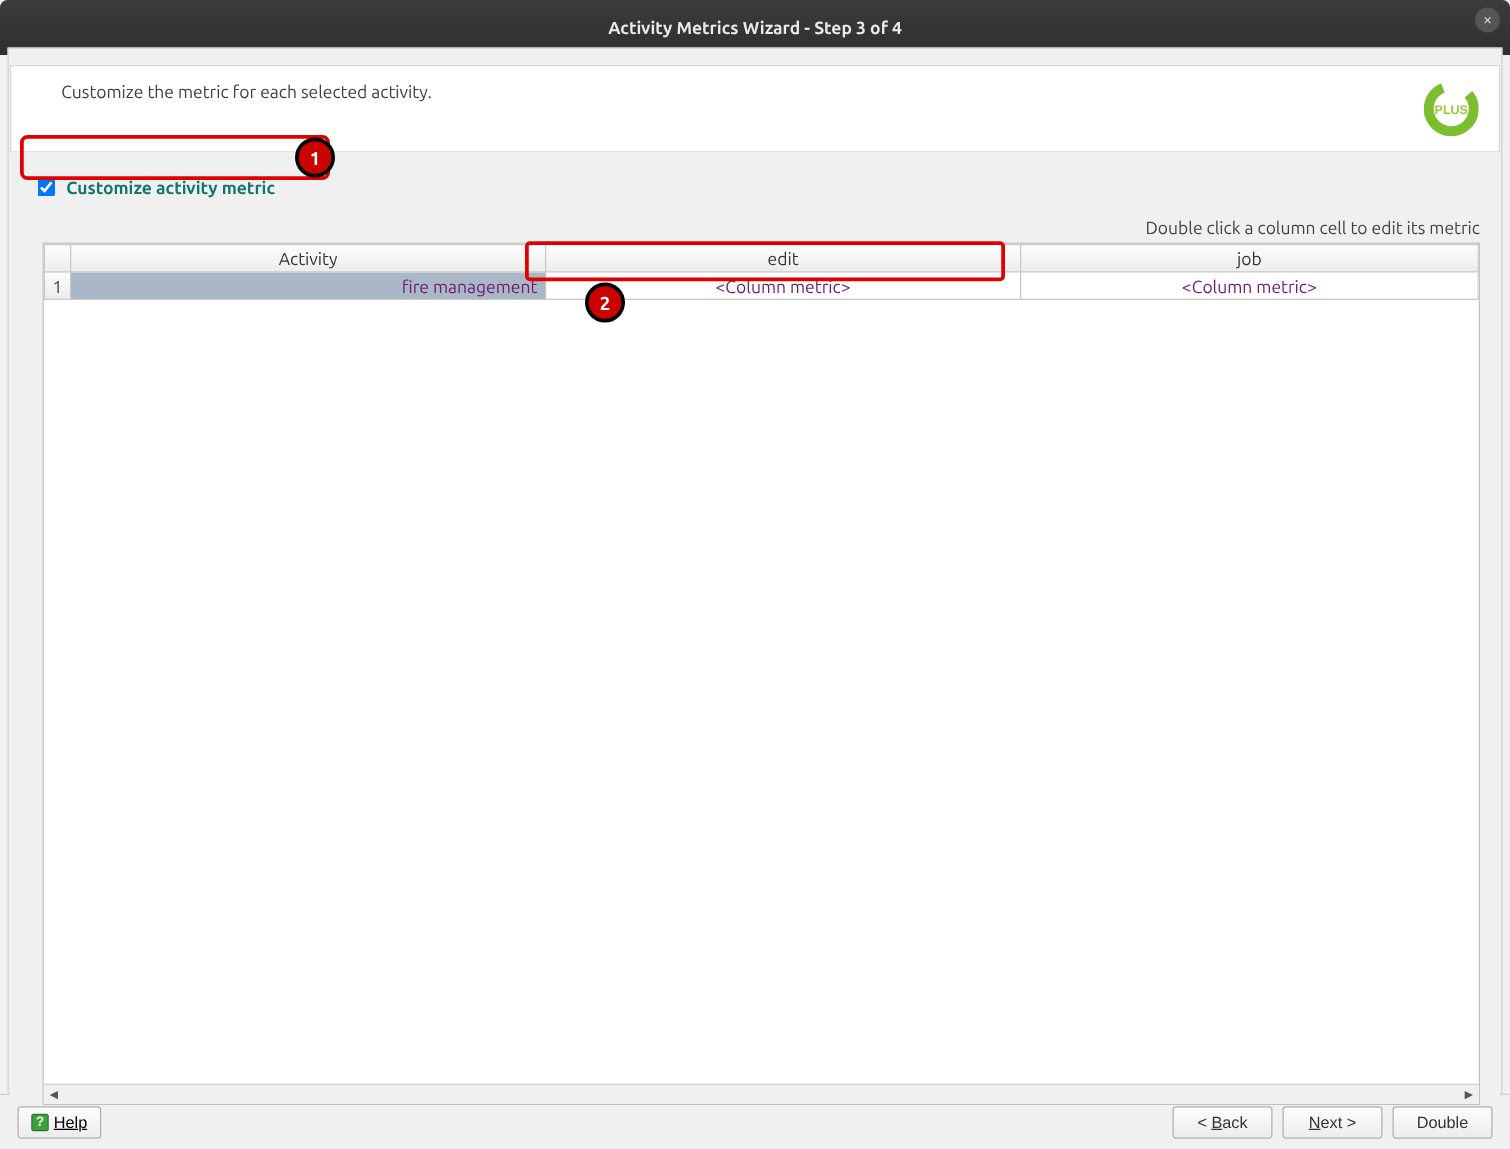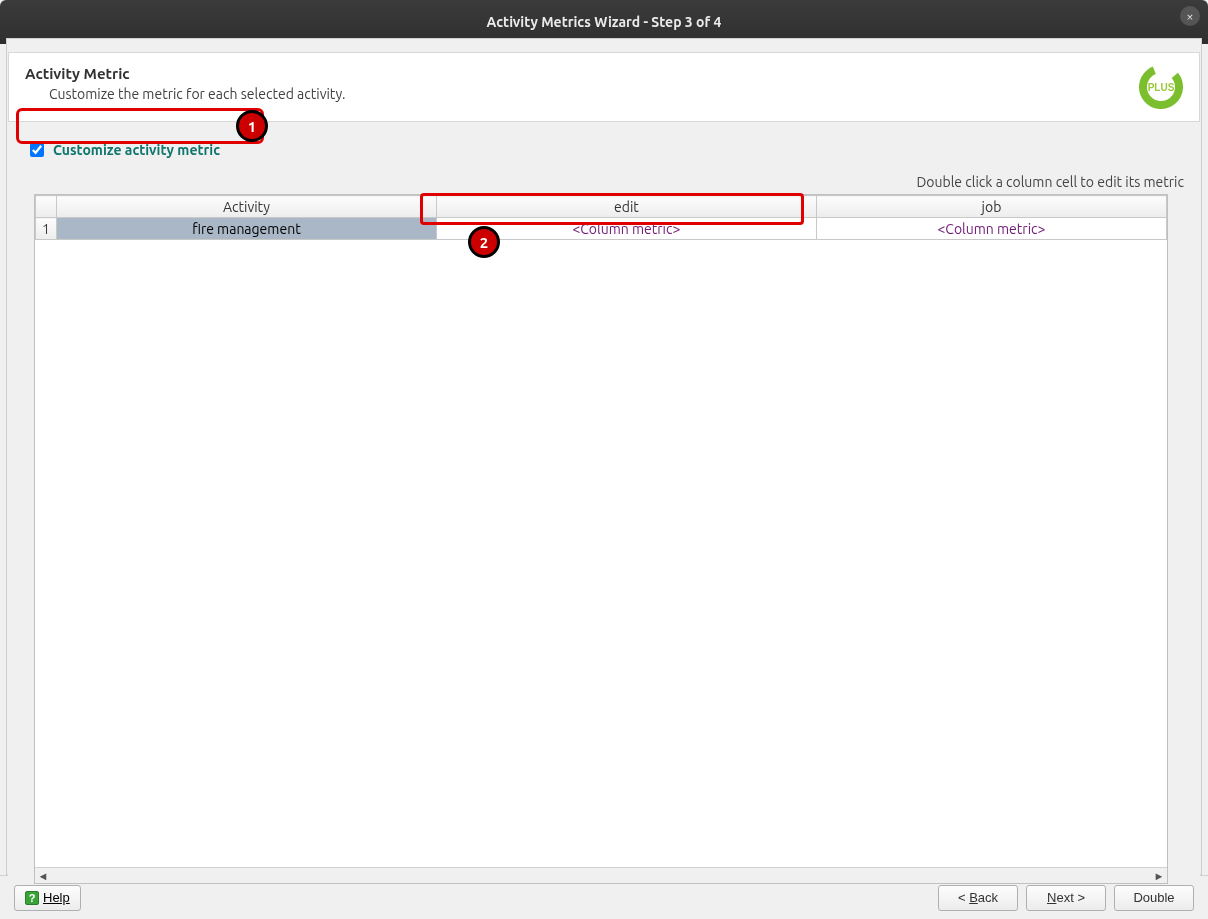--- a/index.html
+++ b/index.html
@@ -149,21 +149,21 @@
   }
 
   
   .table-wrap {
     border: 1px solid #c0c0c0;
     background: #fff;
     height: 690px;
     overflow: auto;
     position: relative;
     margin-left: 10px;
-    margin-right: 16px;
+    margin-right: 0;
   }
   table {
     border-collapse: collapse;
     width: 100%;
     font-size: 14px;
   }
   th, td {
     border: 1px solid #c8c8c8;
     padding: 2px 6px;
     text-align: center;
@@ -174,21 +174,22 @@
     background: linear-gradient(#fcfcfc,#ededed);
     color: #333;
   }
   tbody th.row-header {
     width: 16px;
     background: linear-gradient(#fcfcfc,#ededed);
     font-weight: normal;
   }
   tbody td.activity-cell {
     background: #a9b7c6;
-    color: #000000;
+    color: #701a75;
+    text-align: right;
   }
   tbody td {
     background: #fff;
     color: #701a75;
   }
 
   
   .hscroll {
     position: absolute;
     left: 0; right: 0; bottom: 0;
@@ -271,21 +272,20 @@
   <span class="title">Activity Metrics Wizard - Step 3 of 4</span>
   <div class="close-btn">
     <span>×</span>
   </div>
 </div>
 
 <div class="dialog-outline"></div>
 
 <div class="header-panel" style="position:relative; z-index:2; margin:8px 8px 0 8px; border:1px solid #d8d8d8;">
   <div>
-    <h2>Activity Metric</h2>
     <div class="subtitle">Customize the metric for each selected activity.</div>
   </div>
   <div class="logo">
     <svg viewBox="0 0 44 44" width="44" height="44">
       <circle cx="22" cy="22" r="18" fill="none" stroke="#7bbf2e" stroke-width="8" stroke-dasharray="90 30" transform="rotate(-40 22 22)"></circle>
       <text x="22" y="26" text-anchor="middle" font-family="sans-serif" font-size="10" font-weight="bold" fill="#9cc93a">PLUS</text>
     </svg>
   </div>
 </div>
 

